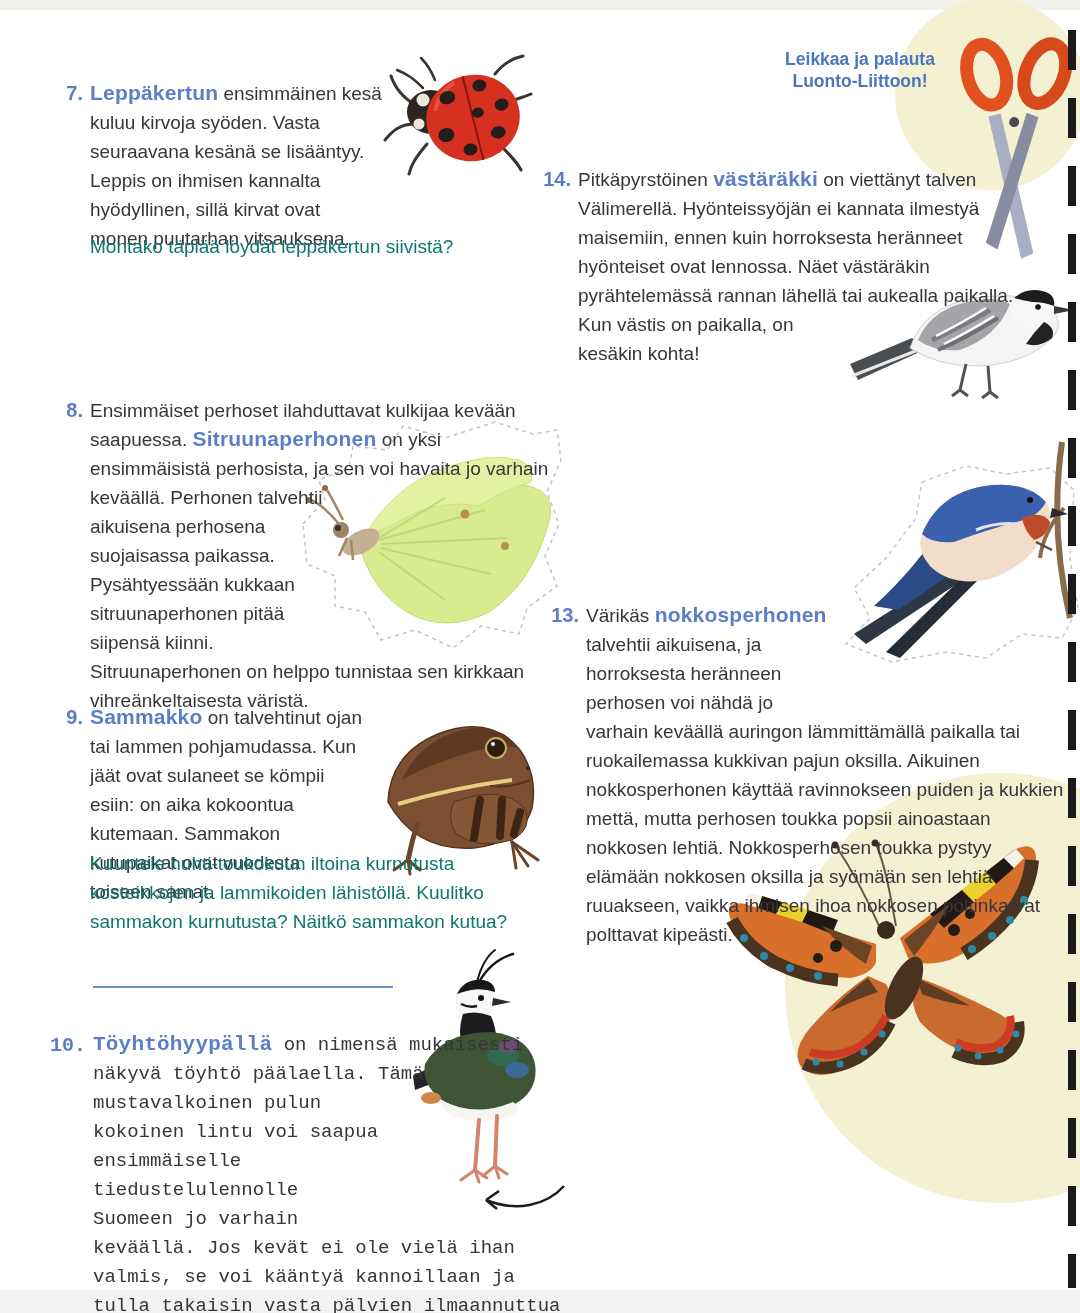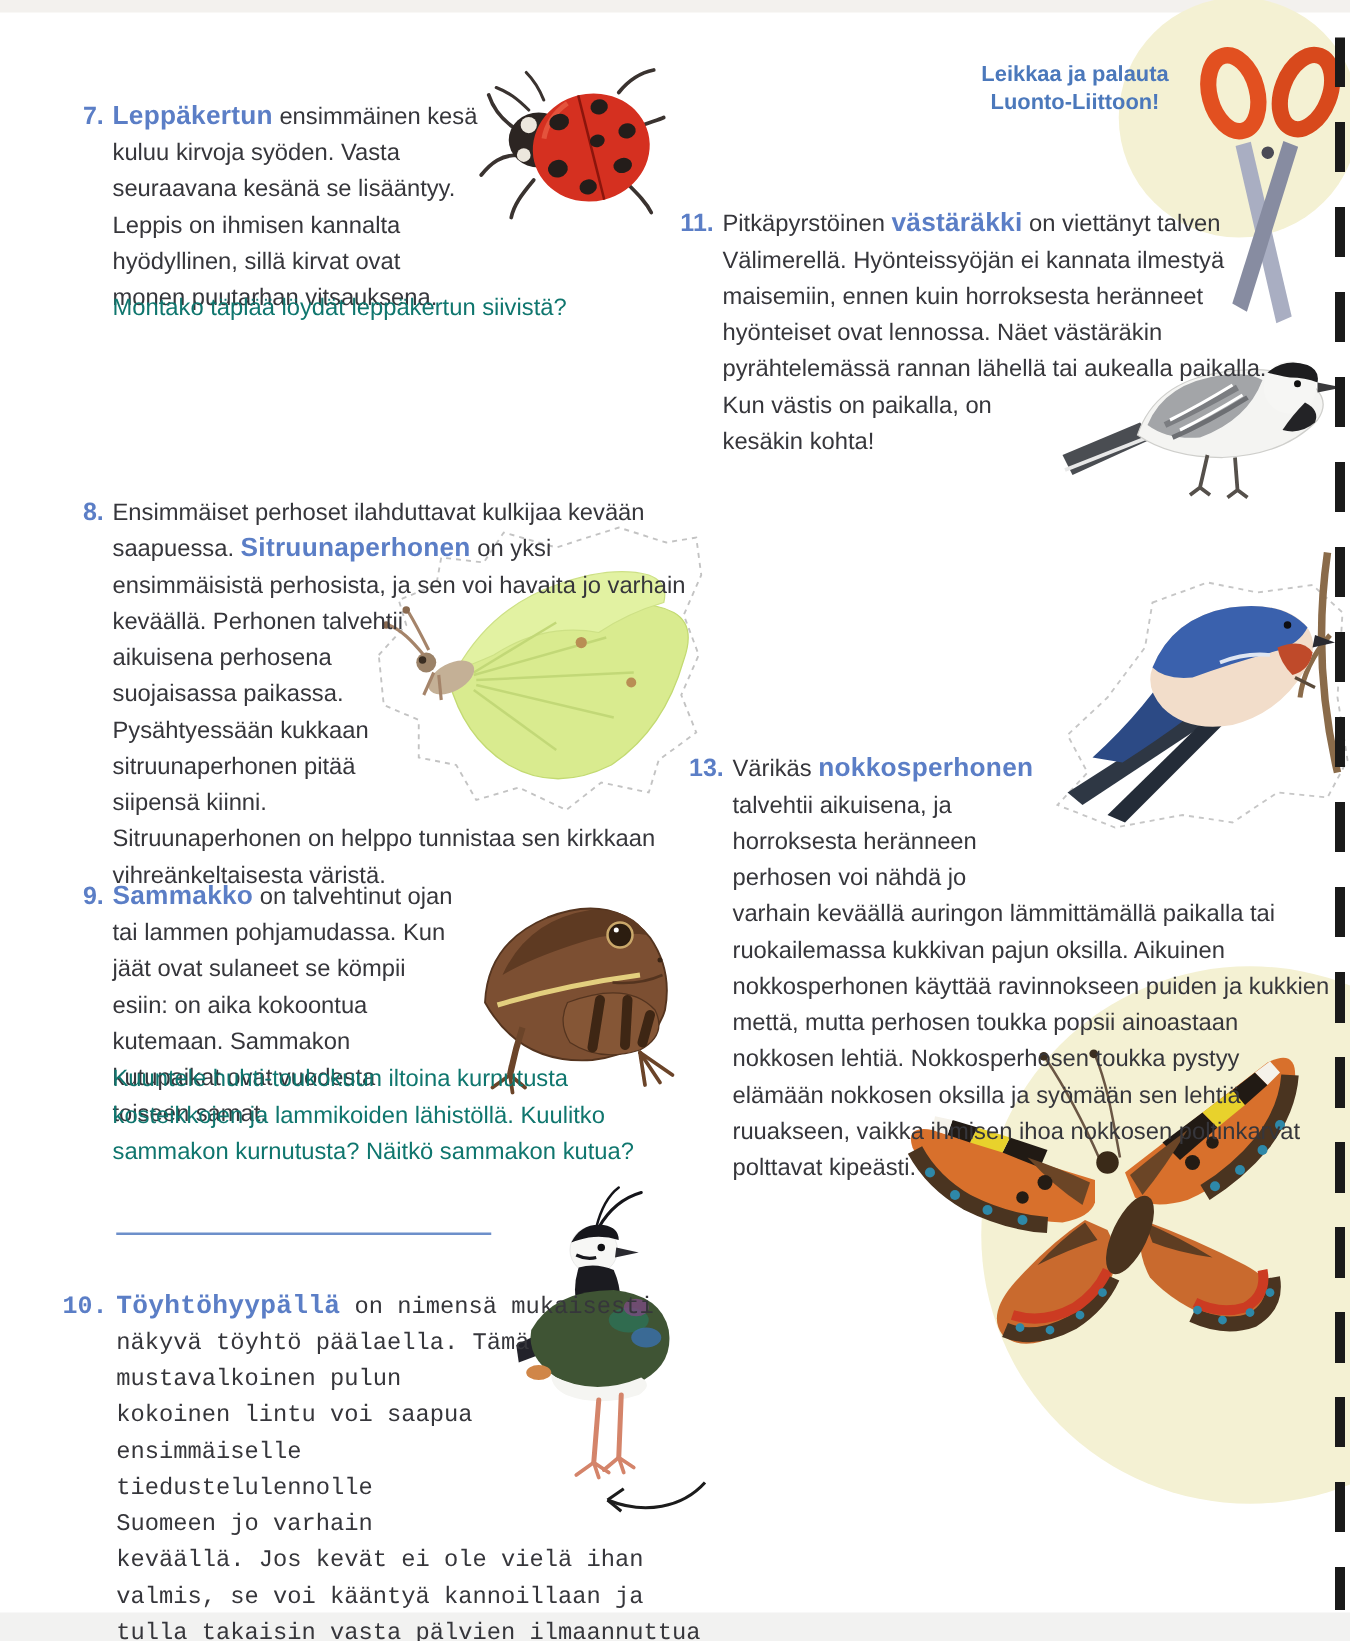--- a/index.html
+++ b/index.html
@@ -293,21 +293,21 @@
   </p>
   <p class="para q" style="left:90px;top:830px;width:430px;">Kuuntele huhti-toukokuun iltoina kurnutusta kosteikkojen ja lammikoiden lähistöllä. Kuulitko sammakon kurnutusta? Näitkö sammakon kutua?</p>
 
   <p class="para" style="left:93px;top:1012px;width:480px;font-family:Liberation Mono, monospace;">
     <span class="fl fl10"></span>
     <span class="num">10.</span><span class="term">Töyhtöhyypällä</span><span> on nimensä mukaisesti näkyvä töyhtö päälaella. Tämä mustavalkoinen pulun kokoinen lintu voi saapua ensimmäiselle tiedustelulennolle Suomeen jo varhain keväällä. Jos kevät ei ole vielä ihan valmis, se voi kääntyä kannoillaan ja tulla takaisin vasta pälvien ilmaannuttua pelloille ja rannoille.</span>
   </p>
 
   <p class="para" style="left:578px;top:146px;width:462px;">
     <span class="fl fl11"></span>
-    <span class="num">11.</span><span>Pitkäpyrstöinen </span><span class="term">västäräkki</span><span> on viettänyt talven Välimerellä. Hyönteissyöjän ei kannata ilmestyä maisemiin, ennen kuin horroksesta heränneet hyönteiset ovat lennossa. Näet västäräkin pyrähtelemässä rannan lähellä tai aukealla paikalla. Kun västis on paikalla, on kesäkin kohta!</span>
+    <span class="num">14.</span><span>Pitkäpyrstöinen </span><span class="term">västäräkki</span><span> on viettänyt talven Välimerellä. Hyönteissyöjän ei kannata ilmestyä maisemiin, ennen kuin horroksesta heränneet hyönteiset ovat lennossa. Näet västäräkin pyrähtelemässä rannan lähellä tai aukealla paikalla. Kun västis on paikalla, on kesäkin kohta!</span>
   </p>
 
 
   <p class="para" style="left:586px;top:582px;width:478px;">
     <span class="fl fl13"></span>
     <span class="num">13.</span><span>Värikäs </span><span class="term">nokkosperhonen</span><span> talvehtii aikuisena, ja horroksesta heränneen perhosen voi nähdä jo varhain keväällä auringon lämmittämällä paikalla tai ruokailemassa kukkivan pajun oksilla. Aikuinen nokkosperhonen käyttää ravinnokseen puiden ja kukkien mettä, mutta perhosen toukka popsii ainoastaan nokkosen lehtiä. Nokkosperhosen toukka pystyy elämään nokkosen oksilla ja syömään sen lehtiä ruuakseen, vaikka ihmisen ihoa nokkosen poltinkarvat polttavat kipeästi.</span>
   </p>
 
 
 </div>

